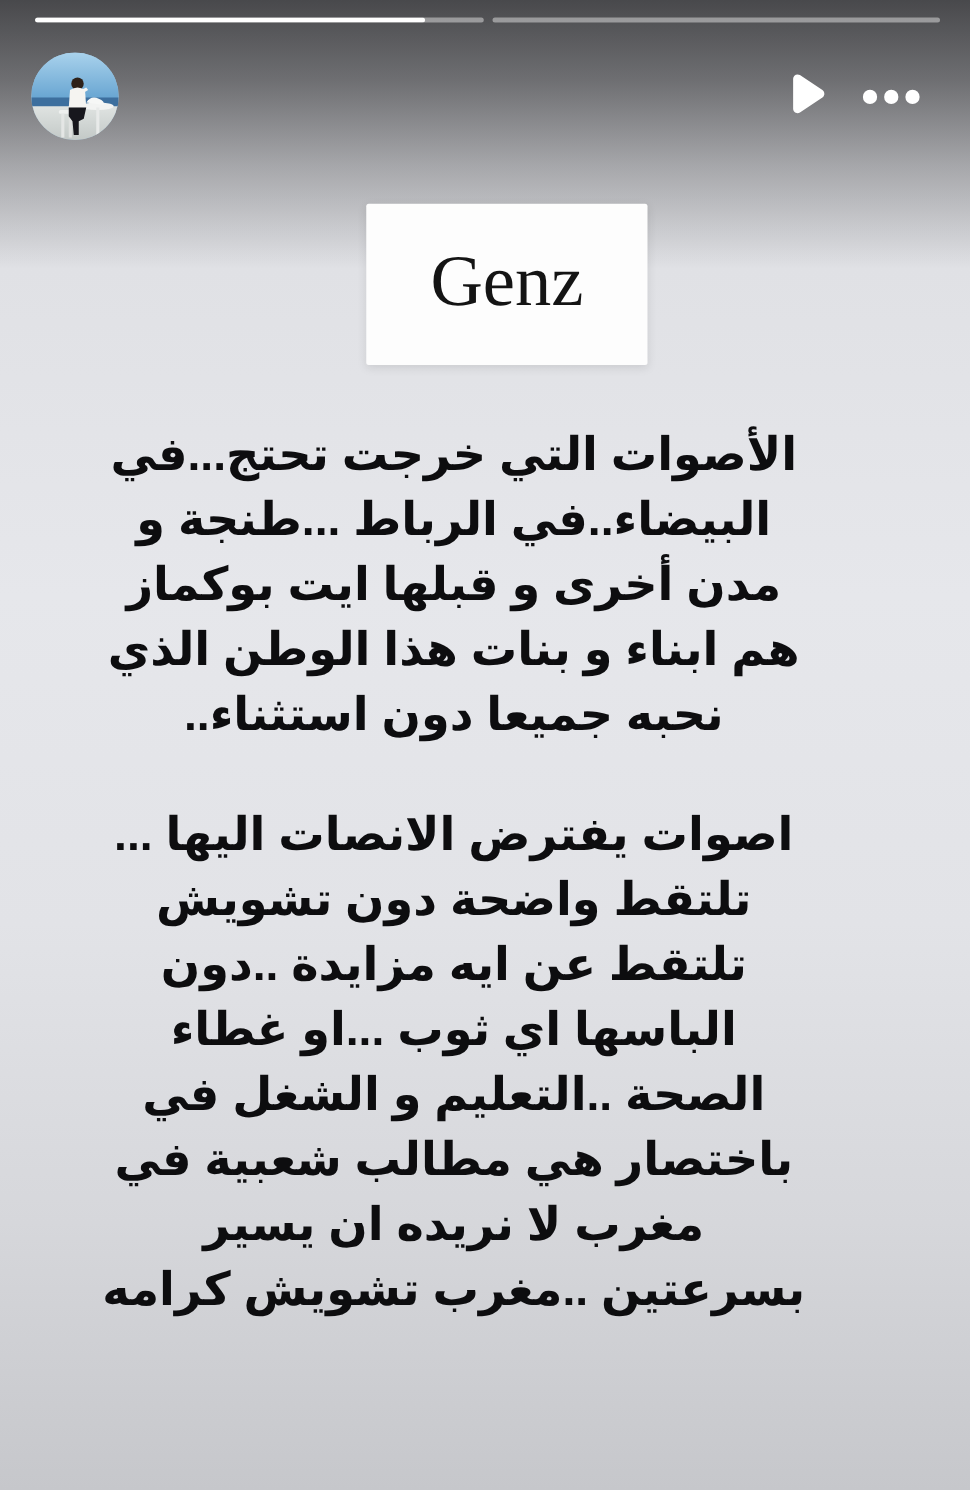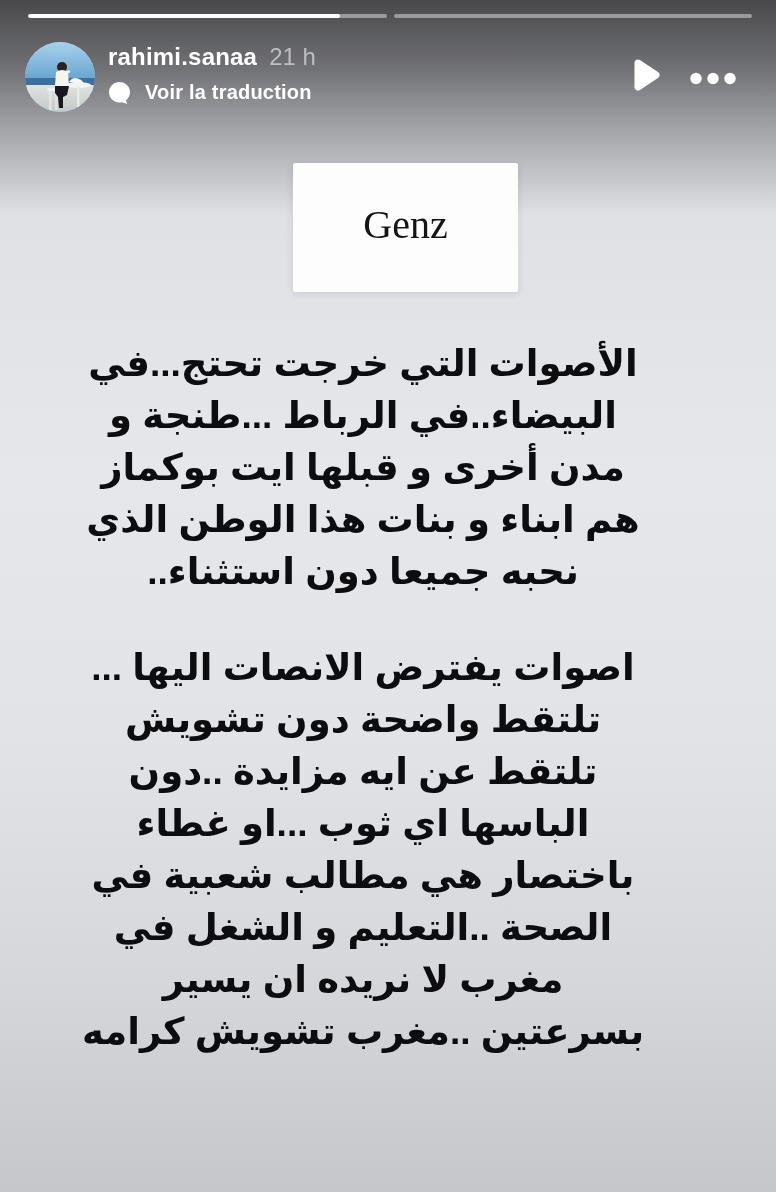--- a/index.html
+++ b/index.html
@@ -67,21 +67,21 @@
 
   
   .card {
     position: absolute; left: 293px; top: 163px; width: 225px; height: 129px;
     background: var(--card-bg, #fdfdfd); border-radius: 2px;
     box-shadow: 0 2px 8px rgba(0,0,0,0.10);
     display: flex; align-items: center; justify-content: center;
   }
   .card-title {
     font-family: "Liberation Serif", "DejaVu Serif", serif;
-    font-size: 40px; color: #141414; line-height: 1;
+    font-size: 58px; color: #141414; line-height: 1;
     padding-bottom: 6px;
   }
 
   
   .arabic {
     position: absolute; left: 0; top: 338px; width: 726px;
     direction: rtl; text-align: center;
     color: var(--text-color, #0d0d0f);
     font-weight: 700;
   }
@@ -129,34 +129,20 @@
         <rect x="24" y="49" width="2.5" height="19" fill="#e4e6e5"></rect>
         <rect x="30" y="49" width="2.5" height="19" fill="#dfe1e0"></rect>
 
         <circle cx="37" cy="25" r="5" fill="#2e2119"></circle>
         <path d="M31 30 q6 -4 12 0 l1 14 l-14 0 z" fill="#f5f4f1"></path>
         <path d="M38 31 l6 -3 l1.5 2 l-5 3 z" fill="#f5f4f1"></path>
         <path d="M30 44 l14 0 l-2 9 l-4 2 l0 11 l-4 0 l-1 -11 l-3 -4 z" fill="#17171d"></path>
       </svg>
     </div>
 
-    <div class="user-meta">
-      <div class="row1">
-        <span class="username">rahimi.sanaa</span>
-        <span class="timestamp">21 h</span>
-      </div>
-      <div class="row2">
-        <span class="bubble-icon">
-          <svg width="23" height="23" viewBox="0 0 23 23">
-            <path fill="#ffffff" d="M11.5,21.5 C5.7,21.5 1,17 1,11.3 C1,5.6 5.7,1 11.5,1 C17.3,1 22,5.6 22,11.3 C22,14.6 20.4,17.5 18,19.4 L19.3,23 L14.1,21.2 C13.3,21.4 12.4,21.5 11.5,21.5 Z"></path>
-          </svg>
-        </span>
-        <span class="translation-label">Voir la traduction</span>
-      </div>
-    </div>
 
     <div class="controls">
       <div class="play-button">
         <svg width="30" height="34" viewBox="0 0 30 34">
           <path d="M6 5 L24 17 L6 29 Z" fill="#ffffff" stroke="#ffffff" stroke-width="7" stroke-linejoin="round"></path>
         </svg>
       </div>
       <div class="more-button">
         <svg width="46" height="13" viewBox="0 0 46 13">
           <circle cx="6" cy="6.5" r="5.7" fill="#ffffff"></circle>
@@ -177,20 +163,20 @@
       <div class="line">البيضاء..في الرباط ...طنجة و</div>
       <div class="line">مدن أخرى و قبلها ايت بوكماز</div>
       <div class="line">هم ابناء و بنات هذا الوطن الذي</div>
       <div class="line">نحبه جميعا دون استثناء..</div>
     </div>
     <div class="para para-2">
       <div class="line">اصوات يفترض الانصات اليها ...</div>
       <div class="line">تلتقط واضحة دون تشويش</div>
       <div class="line">تلتقط عن ايه  مزايدة ..دون</div>
       <div class="line">الباسها اي ثوب ...او غطاء</div>
+      <div class="line">الصحة ..التعليم و الشغل في</div>
       <div class="line">باختصار هي مطالب شعبية  في</div>
-      <div class="line">الصحة ..التعليم و الشغل في</div>
       <div class="line">مغرب لا نريده ان يسير</div>
       <div class="line">بسرعتين ..مغرب تشويش كرامه</div>
     </div>
   </div>
 
 </div>
 
 </body></html>

